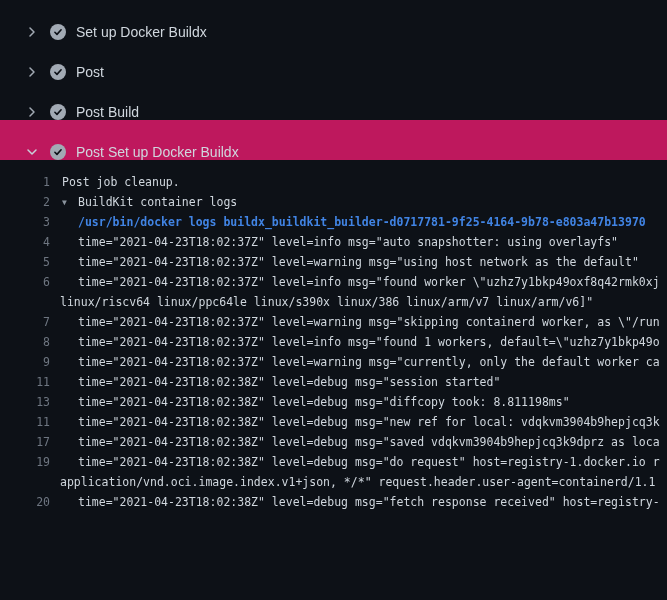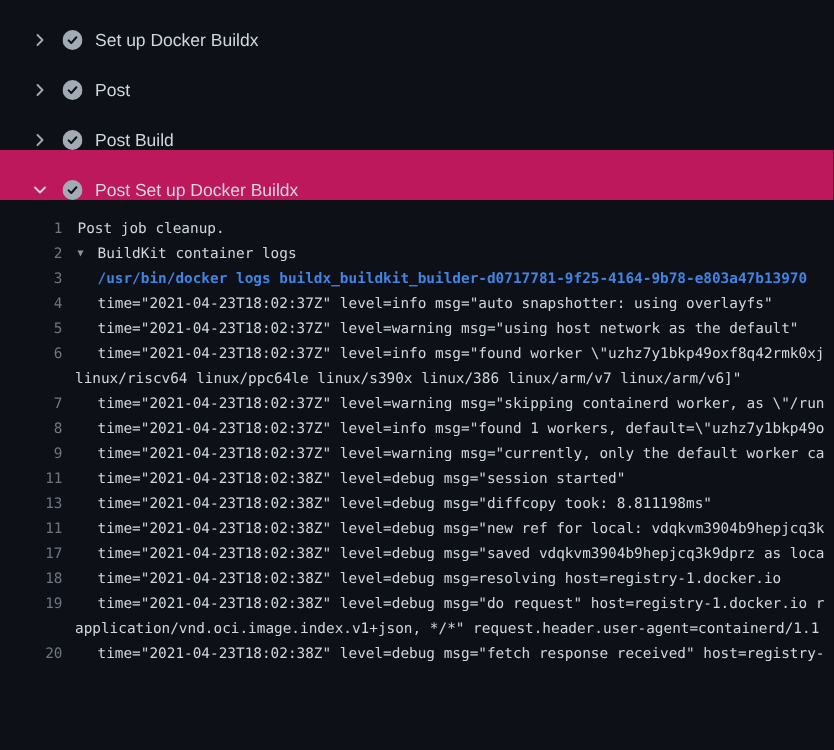--- a/index.html
+++ b/index.html
@@ -152,24 +152,20 @@
       </div>
       <div class="lrow">
         <span class="num">11</span>
         <span class="txt group">time="2021-04-23T18:02:38Z" level=debug msg="new ref for local: vdqkvm3904b9hepjcq3k</span>
       </div>
       <div class="lrow">
         <span class="num">17</span>
         <span class="txt group">time="2021-04-23T18:02:38Z" level=debug msg="saved vdqkvm3904b9hepjcq3k9dprz as loca</span>
       </div>
       <div class="lrow">
-        <span class="num">18</span>
-        <span class="txt group">time="2021-04-23T18:02:38Z" level=debug msg=resolving host=registry-1.docker.io</span>
-      </div>
-      <div class="lrow">
         <span class="num">19</span>
         <span class="txt group">time="2021-04-23T18:02:38Z" level=debug msg="do request" host=registry-1.docker.io r</span>
       </div>
       <div class="lrow">
         <span class="num"></span>
         <span class="txt wrap">application/vnd.oci.image.index.v1+json, */*" request.header.user-agent=containerd/1.1</span>
       </div>
       <div class="lrow">
         <span class="num">20</span>
         <span class="txt group">time="2021-04-23T18:02:38Z" level=debug msg="fetch response received" host=registry-</span>

